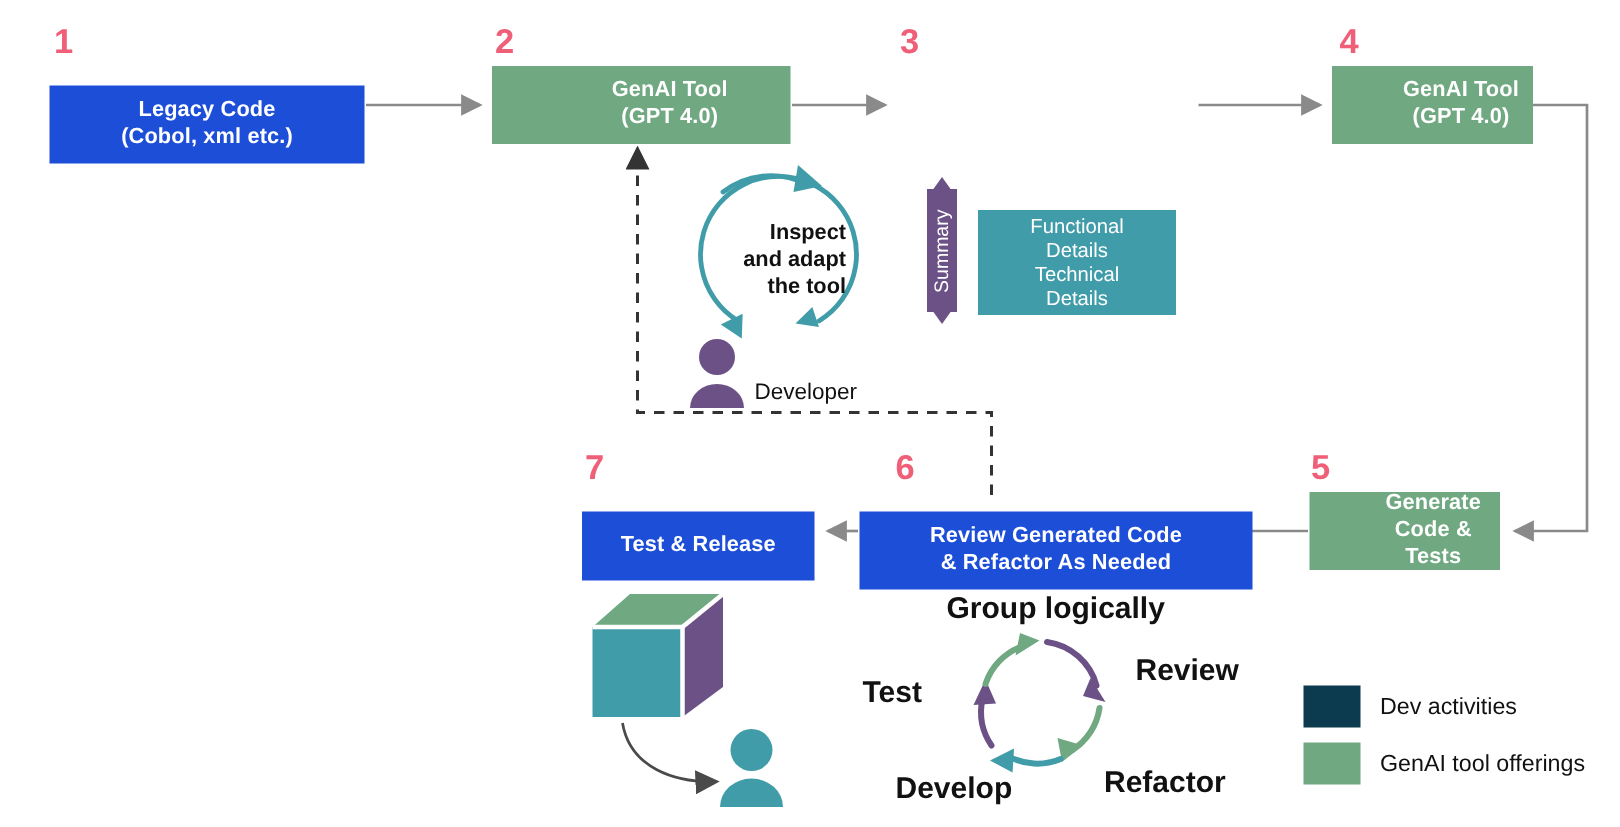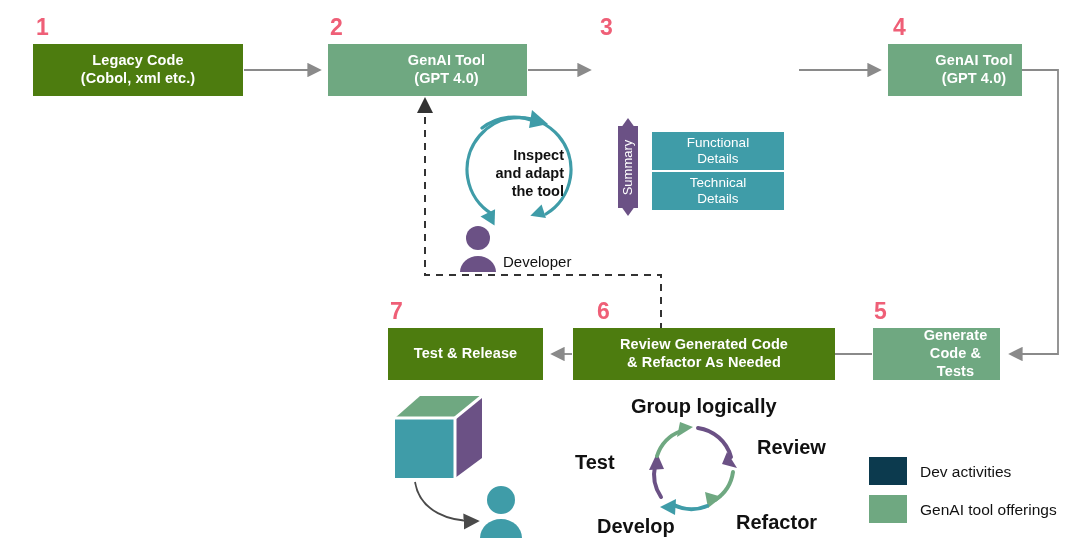--- a/index.html
+++ b/index.html
@@ -10,21 +10,21 @@
   }
   #canvas{position:absolute;left:0;top:0;width:1080px;height:551px;}
   .svg-layer{position:absolute;left:0;top:0;width:1080px;height:551px;pointer-events:none;}
 
   
   .pbox{
     position:absolute;display:flex;align-items:center;justify-content:center;
     text-align:center;color:#ffffff;font-weight:bold;font-size:14.5px;
     line-height:1.22;letter-spacing:0.1px;box-sizing:border-box;padding:4px 6px;
   }
-  .pbox.dev{background:#4d7c0f;}
+  .pbox.dev{background:#1d4ed8;margin-top:13px;}
   .pbox.genai{background:#6fa881;padding-left:44px;}
 
   
   .stepnum{
     position:absolute;color:#ef5f77;font-weight:bold;font-size:23px;
     line-height:1;letter-spacing:0px;
   }
 
   
   .looplabel{
@@ -159,21 +159,21 @@
       <span>Generate</span><br>
       <span>Code &amp; Tests</span>
     </div>
   </div>
   <div class="pbox dev" style="left:573px;top:328px;width:262px;height:52px;">
     <div>
       <span>Review Generated Code</span><br>
       <span>&amp; Refactor As Needed</span>
     </div>
   </div>
-  <div class="pbox dev" style="left:388px;top:328px;width:155px;height:52px;">
+  <div class="pbox dev" style="left:388px;top:328px;width:155px;height:46px;">
     <span>Test &amp; Release</span>
   </div>
 
   <div class="stepnum" style="left:36px;top:16px;">1</div>
   <div class="stepnum" style="left:330px;top:16px;">2</div>
   <div class="stepnum" style="left:600px;top:16px;">3</div>
   <div class="stepnum" style="left:893px;top:16px;">4</div>
   <div class="stepnum" style="left:874px;top:300px;">5</div>
   <div class="stepnum" style="left:597px;top:300px;">6</div>
   <div class="stepnum" style="left:390px;top:300px;">7</div>
@@ -181,21 +181,21 @@
   <div class="looplabel" style="left:464px;top:146px;width:100px;">
     <span>Inspect</span><br>
     <span>and adapt</span><br>
     <span>the tool</span>
   </div>
   <div class="caption" style="left:503px;top:254px;">Developer</div>
 
   <div class="summary-bar" style="left:618px;top:126px;width:20px;height:82px;">
     <span>Summary</span>
   </div>
-  <div class="detail-box" style="left:652px;top:132px;width:132px;height:38px;">
+  <div class="detail-box" style="left:652px;top:140px;width:132px;height:38px;">
     <div>
       <span>Functional</span><br>
       <span>Details</span>
     </div>
   </div>
   <div class="detail-box" style="left:652px;top:172px;width:132px;height:38px;">
     <div>
       <span>Technical</span><br>
       <span>Details</span>
     </div>

